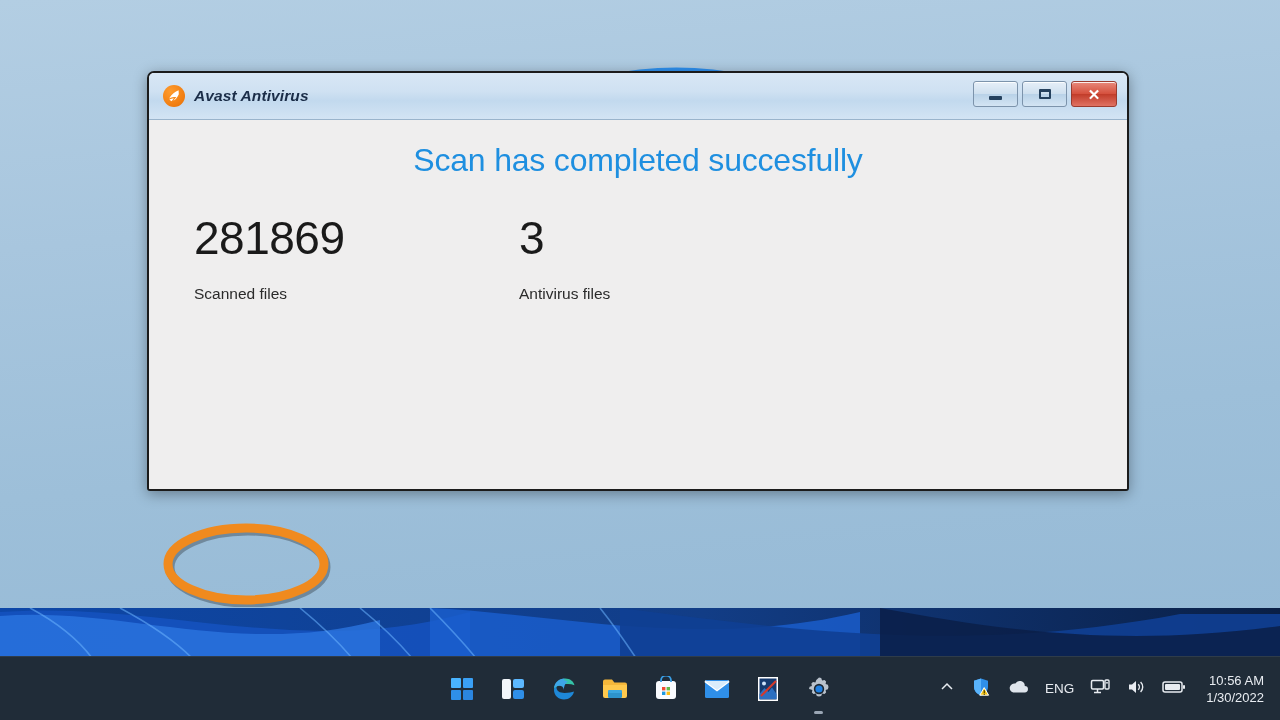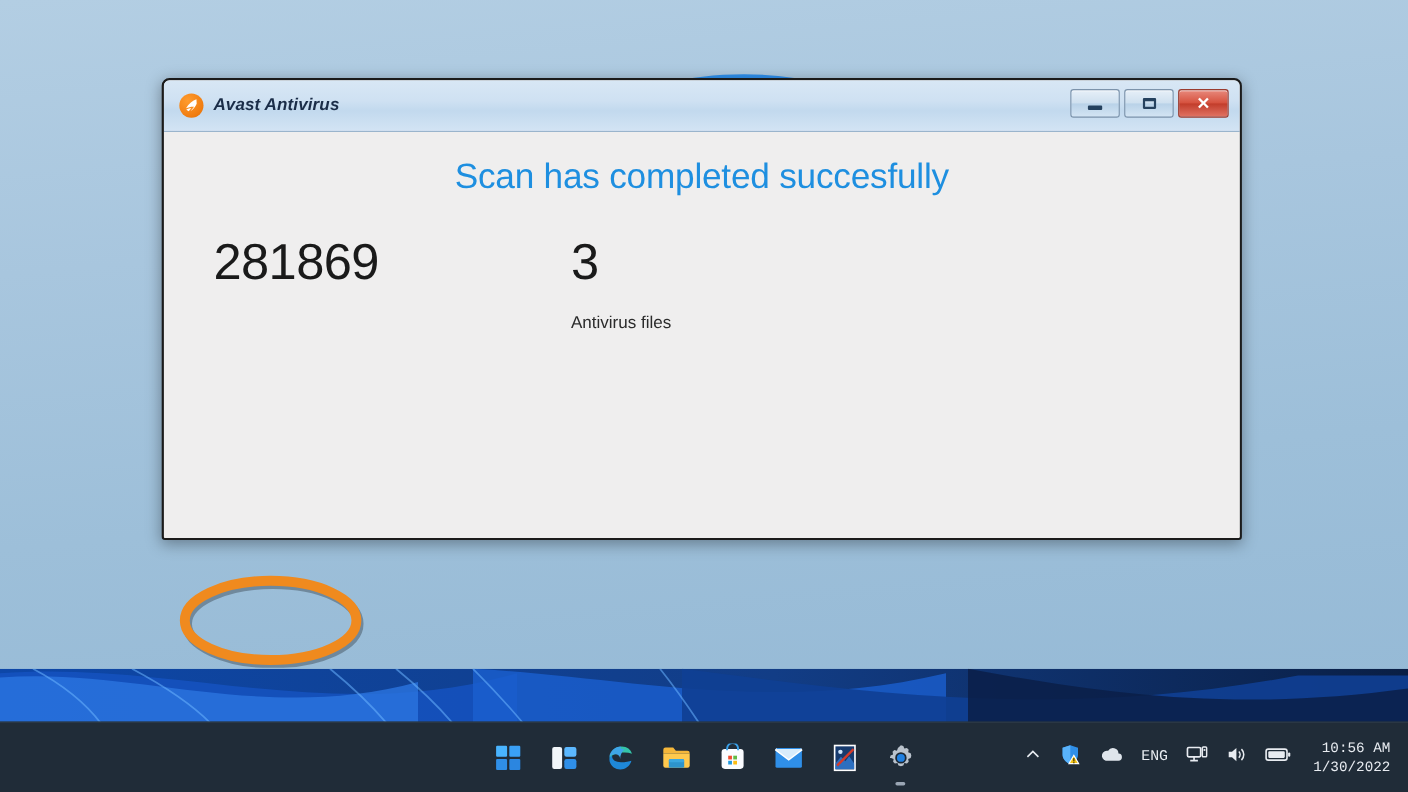--- a/index.html
+++ b/index.html
@@ -132,21 +132,21 @@
   #annotation {
     position:absolute; left:160px; top:521px;
     width:172px; height:86px; pointer-events:none; z-index:30;
   }
 
   
   #taskbar {
     position:absolute; left:0; bottom:0; width:1280px; height:64px;
     background:#202c38;
     border-top:1px solid #2f3c4a;
-    display:flex; align-items:center;font-family:Liberation Mono, monospace;
+    display:flex; align-items:center;
   }
   #tb-center {
     position:absolute; left:0; right:0; height:100%;
     display:flex; align-items:center; justify-content:center; gap:25px;
   }
   .tb-icon {
     width:26px; height:26px; position:relative;
     display:flex; align-items:center; justify-content:center;
   }
   .tb-item { position:relative; display:flex; flex-direction:column; align-items:center; }
@@ -253,20 +253,21 @@
       </div>
     </div>
   </div>
 
   <div class="content">
     <div class="heading">Scan has completed succesfully</div>
 
     <div class="stats">
       <div class="stat">
         <div class="stat-value">281869</div>
+        <div class="stat-label">Scanned files</div>
       </div>
       <div class="stat">
         <div class="stat-value">3</div>
         <div class="stat-label">Antivirus files</div>
       </div>
     </div>
 
     <div class="sep"></div>
 
     <div class="btnrow">

